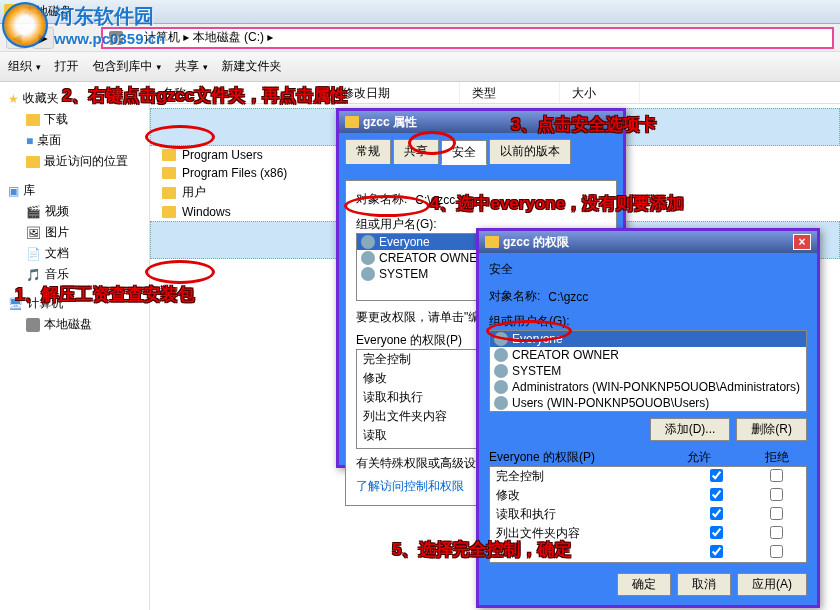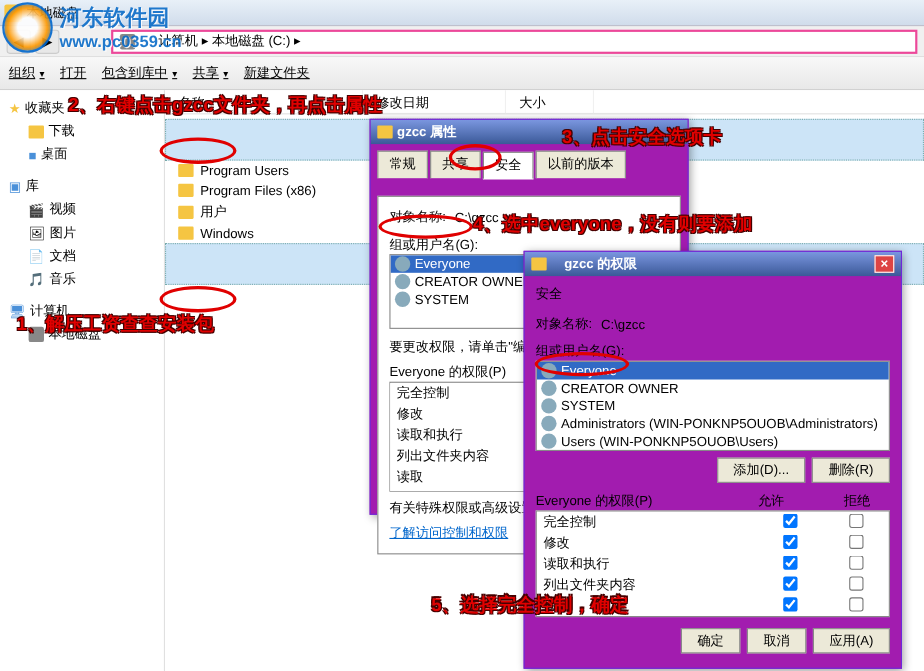--- a/index.html
+++ b/index.html
@@ -6,21 +6,21 @@
 body { width: 840px; height: 610px; background: #fff; position: relative; overflow: hidden; }
 
 
 .explorer { position: absolute; top: 0; left: 0; width: 840px; height: 610px; background: #fff; }
 .titlebar { height: 24px; background: linear-gradient(#e8f0f8, #d0dceb); border-bottom: 1px solid #aab; display: flex; align-items: center; padding: 0 4px; }
 .titlebar .icon { width: 16px; height: 16px; background: #f5c542; border-radius: 2px; margin-right: 4px; }
 .navbar { height: 28px; background: #f0f0f0; border-bottom: 1px solid #ddd; display: flex; align-items: center; padding: 0 6px; gap: 4px; }
 .nav-btn { width: 22px; height: 22px; background: #e8e8e8; border: 1px solid #ccc; border-radius: 3px; display: flex; align-items: center; justify-content: center; }
 .addr { flex: 1; height: 22px; background: #fff; border: 2px solid #ec4899; display: flex; align-items: center; padding: 0 6px; gap: 21px; margin-left: 43px; }
 .toolbar { height: 30px; background: linear-gradient(#f8f8f8, #e8e8e8); border-bottom: 1px solid #ccc; display: flex; align-items: center; padding: 0 8px; gap: 14px; }
-.toolbar-item { display: flex; align-items: center; gap: 2px; text-decoration: underline; }
+.toolbar-item { display: flex; align-items: center; gap: 2px; }
 .dropdown-arrow::after { content: "▾"; font-size: 9px; margin-left: 2px; }
 
 .content { display: flex; height: calc(100% - 82px); }
 .sidebar { width: 150px; background: #fff; border-right: 1px solid #e0e0e0; padding: 6px 0; }
 .sb-section { margin-bottom: 8px; }
 .sb-header { display: flex; align-items: center; padding: 2px 8px; gap: 4px; font-weight: normal; }
 .sb-item { display: flex; align-items: center; padding: 2px 8px 2px 26px; gap: 4px; }
 .star { color: #f5c542; }
 .folder-icon { width: 14px; height: 12px; background: #f5c542; border-radius: 1px; display: inline-block; }
 .drive-icon { width: 14px; height: 14px; background: #888; border-radius: 2px; display: inline-block; }
@@ -35,41 +35,41 @@
 
 .watermark { position: absolute; top: 2px; left: 2px; z-index: 100; display: flex; align-items: center; gap: 6px; opacity: 0.9; }
 .wm-logo { width: 46px; height: 46px; border-radius: 50%; background: radial-gradient(circle, #fff 30%, #f90 60%, #06c 90%); border: 2px solid #06c; }
 .wm-text { color: #0a6cc8; font-size: 20px; font-weight: bold; text-shadow: 1px 1px 0 #fff; }
 
 
 .annotation { position: absolute; color: #e00000; font-weight: bold; font-size: 17px; text-shadow: 1px 1px 0 #400, -1px -1px 0 #400, 1px -1px 0 #400, -1px 1px 0 #400; z-index: 200; white-space: nowrap; pointer-events: none; }
 .circle { position: absolute; border: 3px solid #e00000; border-radius: 50%; z-index: 150; pointer-events: none; }
 
 
-.dialog { position: absolute; background: #a21caf; border: 1px solid #6d28d9; box-shadow: 2px 2px 8px rgba(0,0,0,0.4); z-index: 50; }
+.dialog { position: absolute; background: #3b82f6; border: 3px solid #6d28d9; box-shadow: 2px 2px 8px rgba(0,0,0,0.4); z-index: 50; }
 .dlg-title { height: 22px; background: linear-gradient(#7a96df, #3b5998); color: #fff; display: flex; align-items: center; padding: 0 6px; font-weight: bold; }
 .dlg-title .close { margin-left: auto; width: 18px; height: 16px; background: #d44; color: #fff; text-align: center; line-height: 14px; border: 1px solid #fff; }
 .tabs { display: flex; margin: 6px 6px 16px 6px; }
 .tab { padding: 3px 10px; background: #ece9d8; border: 1px solid #888; border-bottom: none; margin-right: 2px; }
 .tab.active { background: #fff; border-bottom: 1px solid #fff; position: relative; top: 1px; }
 .tab-content { margin: 0 6px 6px 6px; background: #fff; border: 1px solid #888; padding: 10px; }
 .field-row { display: flex; align-items: center; margin-bottom: 8px; gap: 8px; }
 .listbox { width: 100%; height: 68px; border: 1px solid #888; background: #fff; overflow: auto; }
 .list-item { display: flex; align-items: center; padding: 1px 4px; gap: 4px; }
 .list-item.selected { background: #316ac5; color: #fff; }
 .user-icon { width: 14px; height: 14px; background: #8ab; border-radius: 50%; display: inline-block; }
 .btn { padding: 2px 14px; border: 1px solid #888; background: #ece9d8; }
 .btn-row { display: flex; justify-content: flex-end; gap: 6px; margin-top: 6px; }
 
 .perm-table { width: 100%; border-collapse: collapse; }
 .perm-table td { padding: 1px 6px; }
 .perm-table input[type="checkbox"] { width: 13px; height: 13px; }
 .perm-list-wrap { border: 1px solid #888; background: #fff; max-height: 110px; overflow-y: auto; }
 
-.link { color: #0066cc; text-decoration: underline; cursor: pointer; }
+.link { color: #0066cc; cursor: pointer; }
 
 
 .dialog2 { z-index: 80; }
 </style>
 </head>
 <body>
 
 <div class="watermark">
   <div class="wm-logo"></div>
   <div>
@@ -106,20 +106,24 @@
             <span>收藏夹</span>
           </div>
         <div class="sb-item">
             <span class="folder-icon"></span>
             <span>下载</span>
           </div>
         <div class="sb-item">
             <span style="color:#4a90d9">■</span>
             <span>桌面</span>
           </div>
+        <div class="sb-item">
+            <span class="folder-icon"></span>
+            <span>最近访问的位置</span>
+          </div>
       </div>
       <div class="sb-section">
         <div class="sb-header">
             <span style="color:#4a90d9">▣</span>
             <span>库</span>
           </div>
         <div class="sb-item">
             <span>🎬</span>
             <span>视频</span>
           </div>
@@ -144,20 +148,21 @@
         <div class="sb-item">
             <span class="drive-icon"></span>
             <span>本地磁盘</span>
           </div>
       </div>
     </div>
     <div class="filepane">
       <div class="column-headers">
         <div class="col-h" style="width:180px">名称</div>
         <div class="col-h" style="width:130px">修改日期</div>
+        <div class="col-h" style="width:100px">类型</div>
         <div class="col-h" style="width:80px">大小</div>
       </div>
       <div class="file-list">
         <div class="file-row selected">
             <span class="folder-icon"></span>
             <span>gzcc</span>
           </div>
         <div class="file-row">
             <span class="folder-icon"></span>
             <span>Program Users</span>
@@ -245,21 +250,21 @@
         </table>
     </div>
     <div style="margin-top:6px">有关特殊权限或高级设置</div>
     <div style="margin-top:6px"><span class="link">了解访问控制和权限</span></div>
   </div>
 </div>
 
 <div class="dialog dialog2" style="top:228px;left:476px;width:344px;height:380px">
   <div class="dlg-title">
     <span class="folder-icon"></span>
-    <span style="margin-left:16px">gzcc 的权限</span>
+    <span style="margin-left:4px">gzcc 的权限</span>
     <span class="close">×</span>
   </div>
   <div style="padding:8px 10px">
     <div style="margin-bottom:10px">安全</div>
     <div class="field-row">
       <span>对象名称:</span>
       <span>C:\gzcc</span>
     </div>
     <div>组或用户名(G):</div>
     <div class="listbox" style="height:82px">

